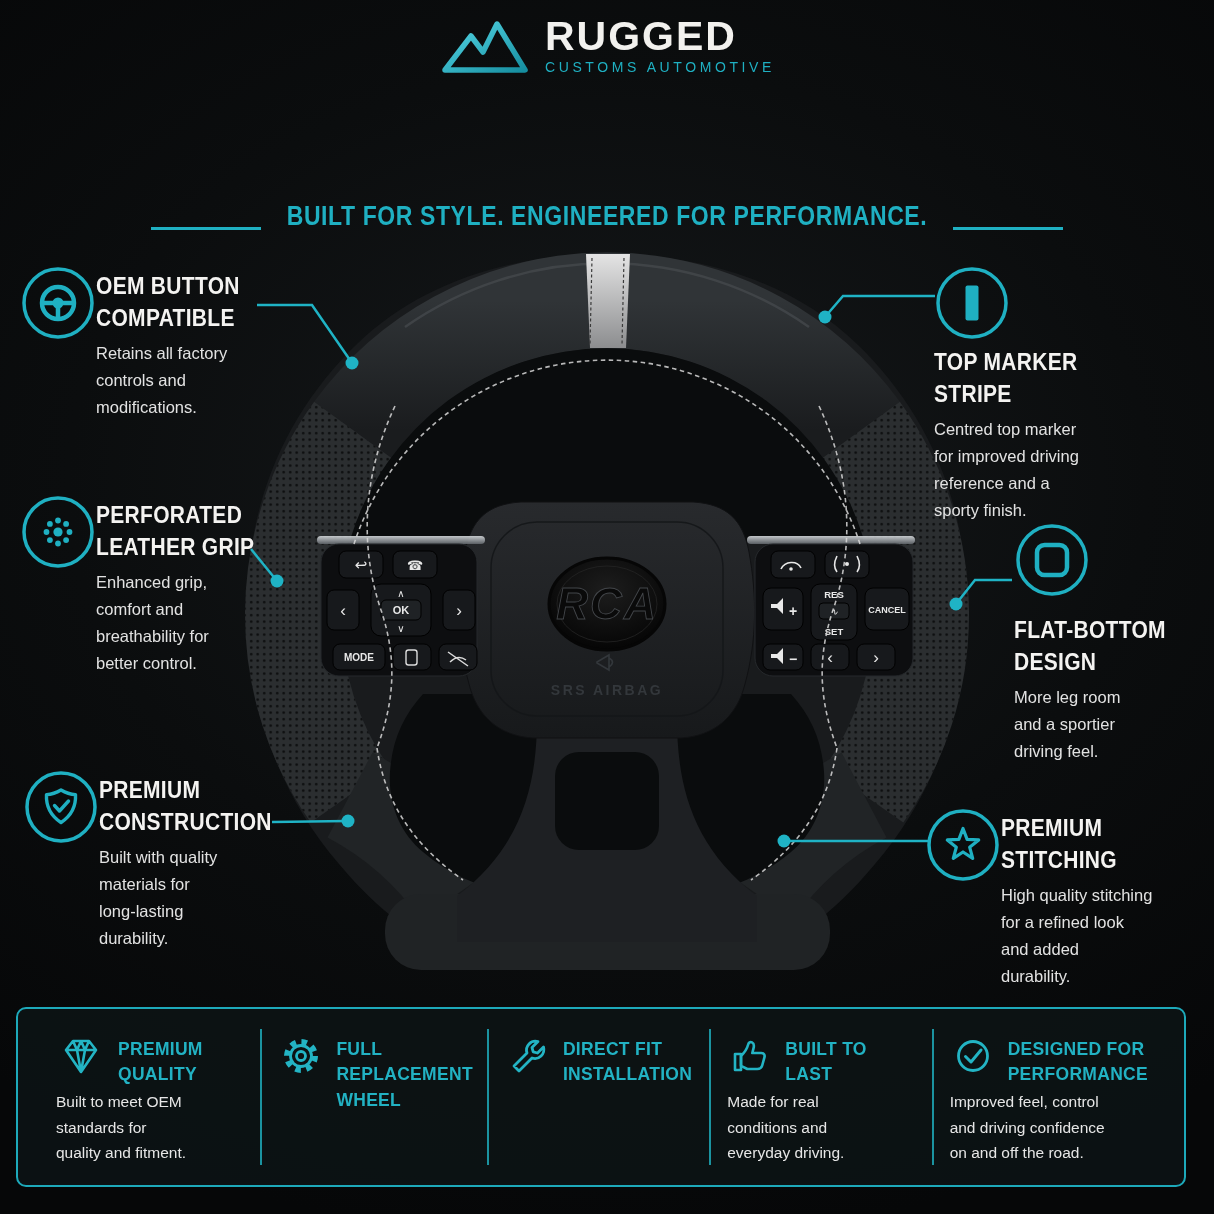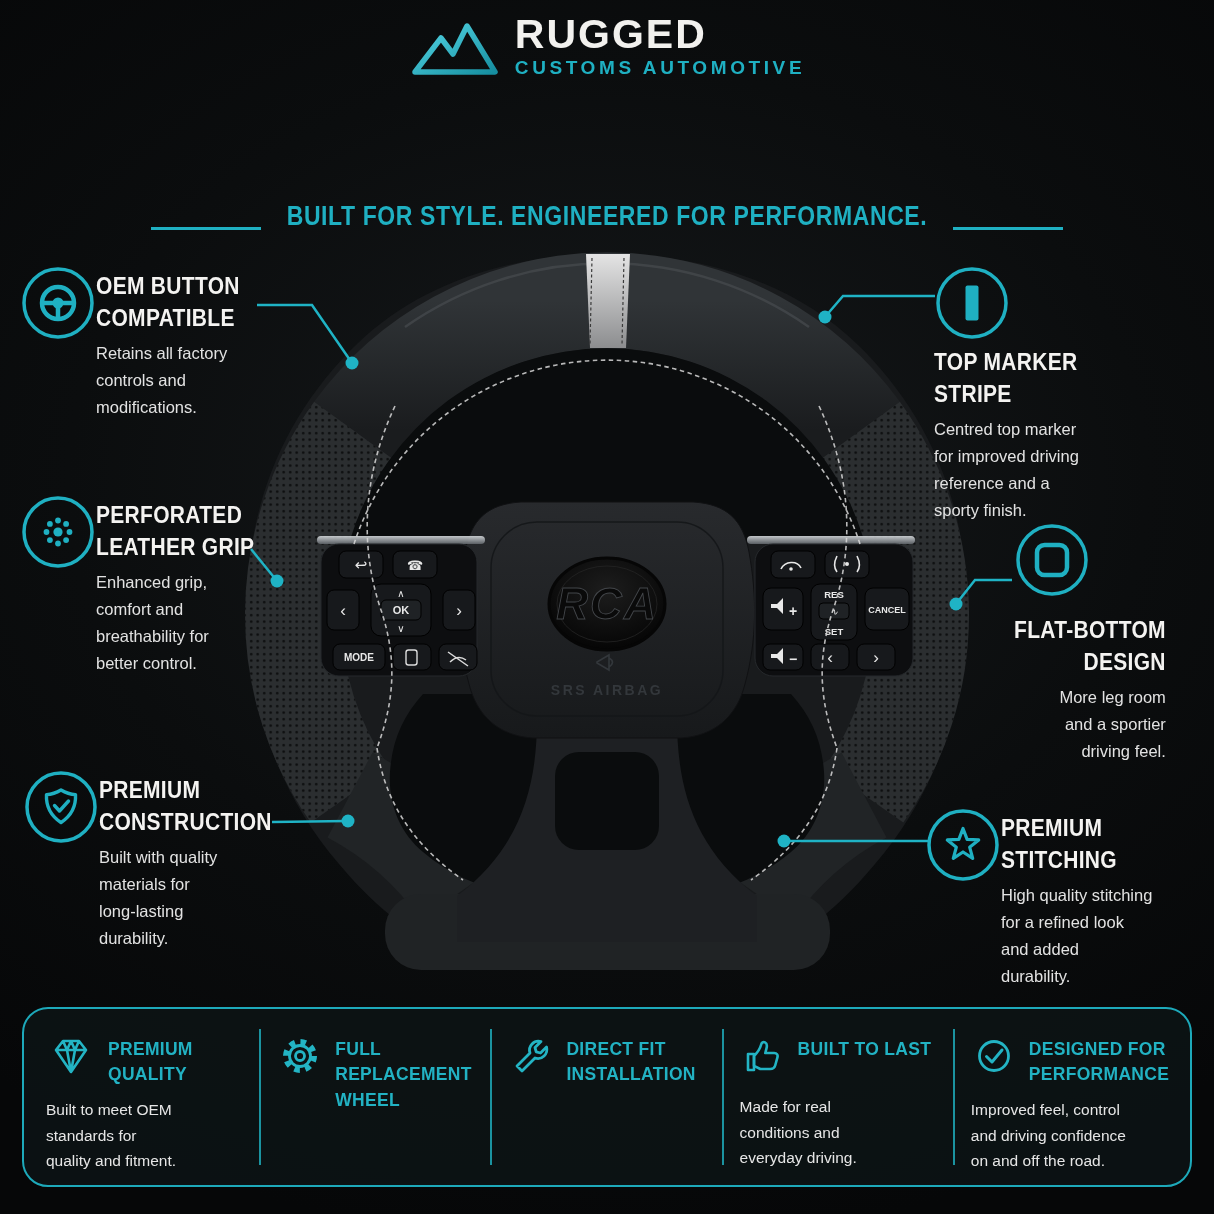--- a/index.html
+++ b/index.html
@@ -3,47 +3,47 @@
 <meta charset="utf-8">
 <style>
   html,body{margin:0;padding:0;background:#000;}
   .page{position:relative;width:1214px;height:1214px;overflow:hidden;
     background:radial-gradient(ellipse 980px 760px at 50% 40%, #16191b 0%, #0b0d0e 55%, #060708 100%);
     font-family:"Liberation Sans",sans-serif;color:#e6e6e6;}
   
   .logo{position:absolute;top:14px;left:0;right:0;display:flex;justify-content:center;align-items:center;gap:14px;}
   .logo-text{display:flex;flex-direction:column;}
   .brand-name{font-size:41px;font-weight:700;letter-spacing:2px;color:#f2f1ee;line-height:40px;}
-  .brand-tag{font-size:19px;font-weight:700;letter-spacing:3.6px;color:#1fb0c2;margin-top:3px;}
+  .brand-tag{font-size:14px;font-weight:400;letter-spacing:3.6px;color:#1fb0c2;margin-top:3px;}
   .main-title{position:absolute;top:86px;width:100%;text-align:center;margin:0;}
   .main-title span{display:inline-block;font-size:66px;font-weight:700;letter-spacing:0.5px;color:#ece9e2;
     transform:scaleY(1.3);transform-origin:center top;white-space:nowrap;}
   .subtitle-row{position:absolute;top:203px;width:100%;display:flex;align-items:flex-end;justify-content:center;gap:26px;}
   .subtitle-row .line{width:110px;height:3px;background:#1fb0c2;}
   .subtitle{display:inline-block;font-size:23px;font-weight:700;letter-spacing:0.6px;color:#1fb0c2;
     transform:scaleY(1.18);transform-origin:center center;white-space:nowrap;}
   
   .callout{position:absolute;display:flex;align-items:flex-start;}
-  .callout.stacked{flex-direction:column;gap:16px;text-align:right;}
+  .callout.stacked{flex-direction:column;gap:16px;}
   .co-icon{flex:none;}
   .co-title{display:inline-block;font-size:21px;font-weight:700;line-height:29px;letter-spacing:0.3px;color:#f4f3f1;
     white-space:pre-line;transform:scaleY(1.1);transform-origin:left top;}
   .co-body{font-size:16.5px;line-height:27px;color:#e2e2e2;white-space:pre-line;margin-top:12px;}
   .co-text{padding-top:5px;}
   
-  .panel{position:absolute;left:22px;top:1007px;width:1170px;height:180px;box-sizing:border-box;
-    border:2px solid #1da9ba;border-radius:26px;background:rgba(13,19,21,0.88);
-    display:flex;padding:20px 6px;}
+  .panel{position:absolute;left:16px;top:1007px;width:1170px;height:180px;box-sizing:border-box;
+    border:2px solid #1da9ba;border-radius:10px;background:rgba(13,19,21,0.88);
+    display:flex;padding:20px 22px;}
   .feature{flex:1;padding:4px 14px 0 16px;}
   .feature + .feature{border-left:2px solid rgba(30,170,186,0.85);}
   .f-head{display:flex;gap:12px;align-items:flex-start;}
   .f-icon{flex:none;}
   .f-title{display:inline-block;font-size:17.5px;font-weight:700;line-height:23px;letter-spacing:0.3px;color:#22b2c3;
     white-space:pre-line;transform:scaleY(1.1);transform-origin:left top;padding-top:3px;}
-  .f-body{font-size:15.5px;line-height:25.5px;color:#e6e6e6;white-space:pre-line;margin-top:15px;}
+  .f-body{font-size:15.5px;line-height:25.5px;color:#e6e6e6;white-space:pre-line;margin-top:7px;}
   .overlay{position:absolute;left:0;top:0;pointer-events:none;}
   svg text{font-family:"Liberation Sans",sans-serif;}
 </style>
 </head>
 <body>
 
 <div class="page">
 
   <div class="logo">
     <svg width="92" height="62" viewBox="0 0 92 62">

